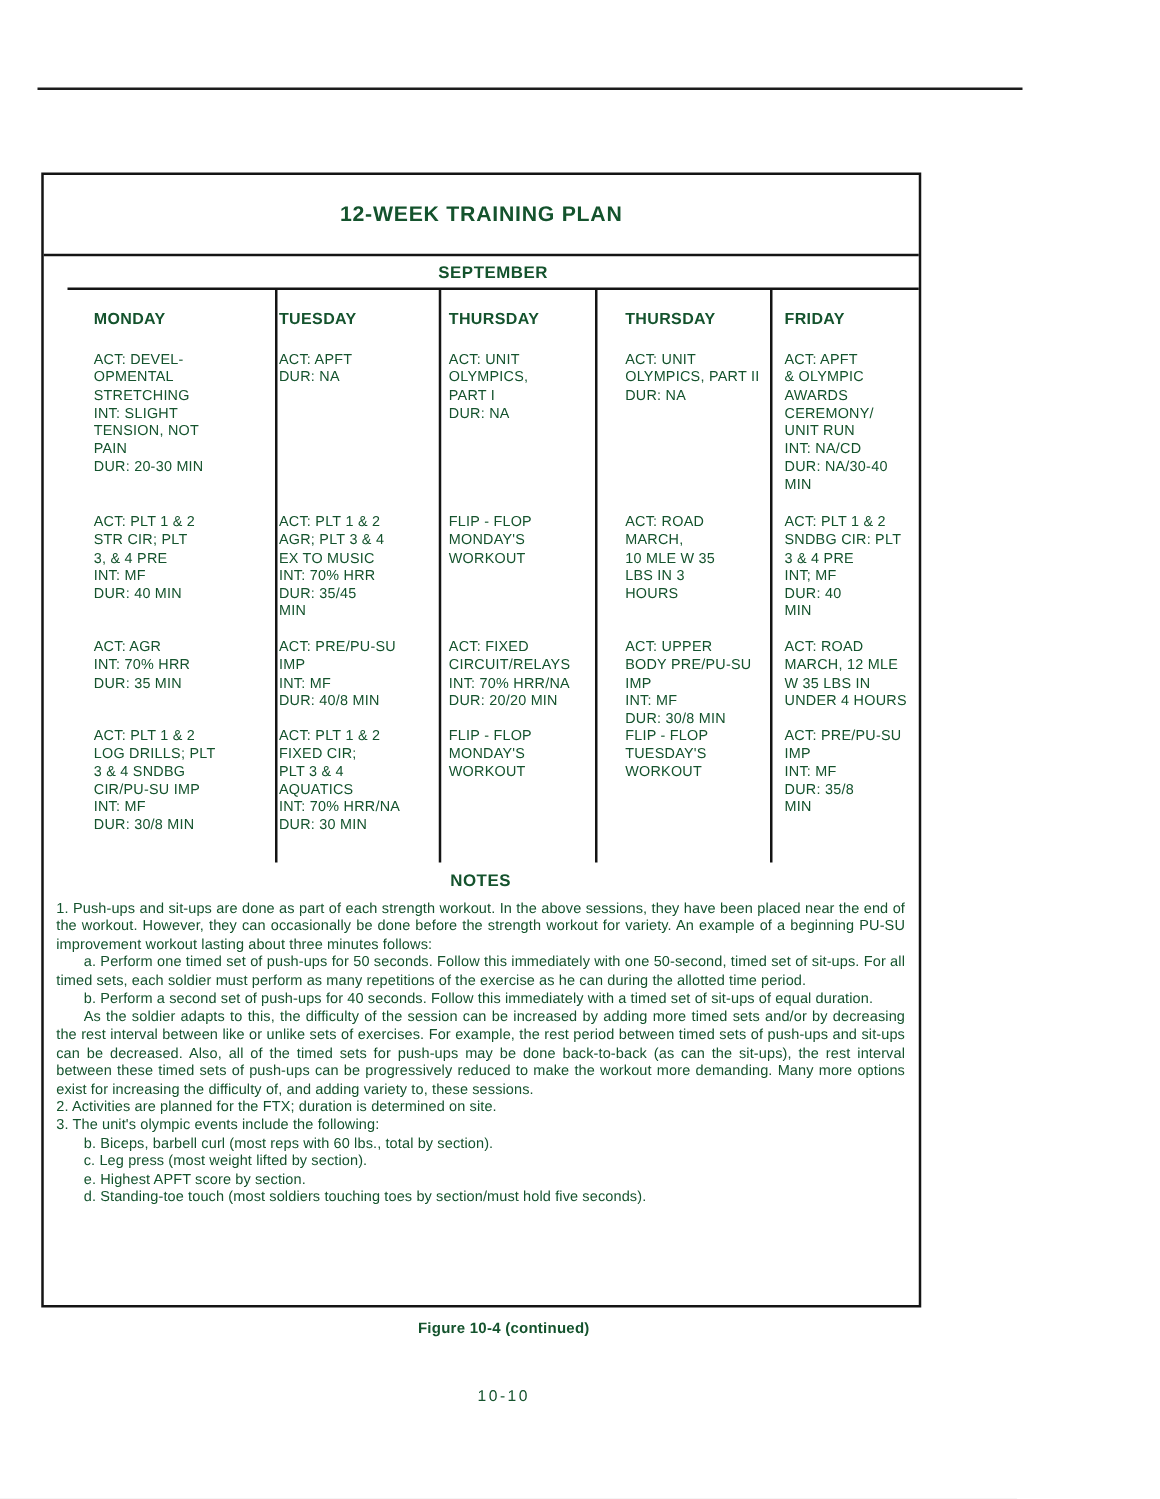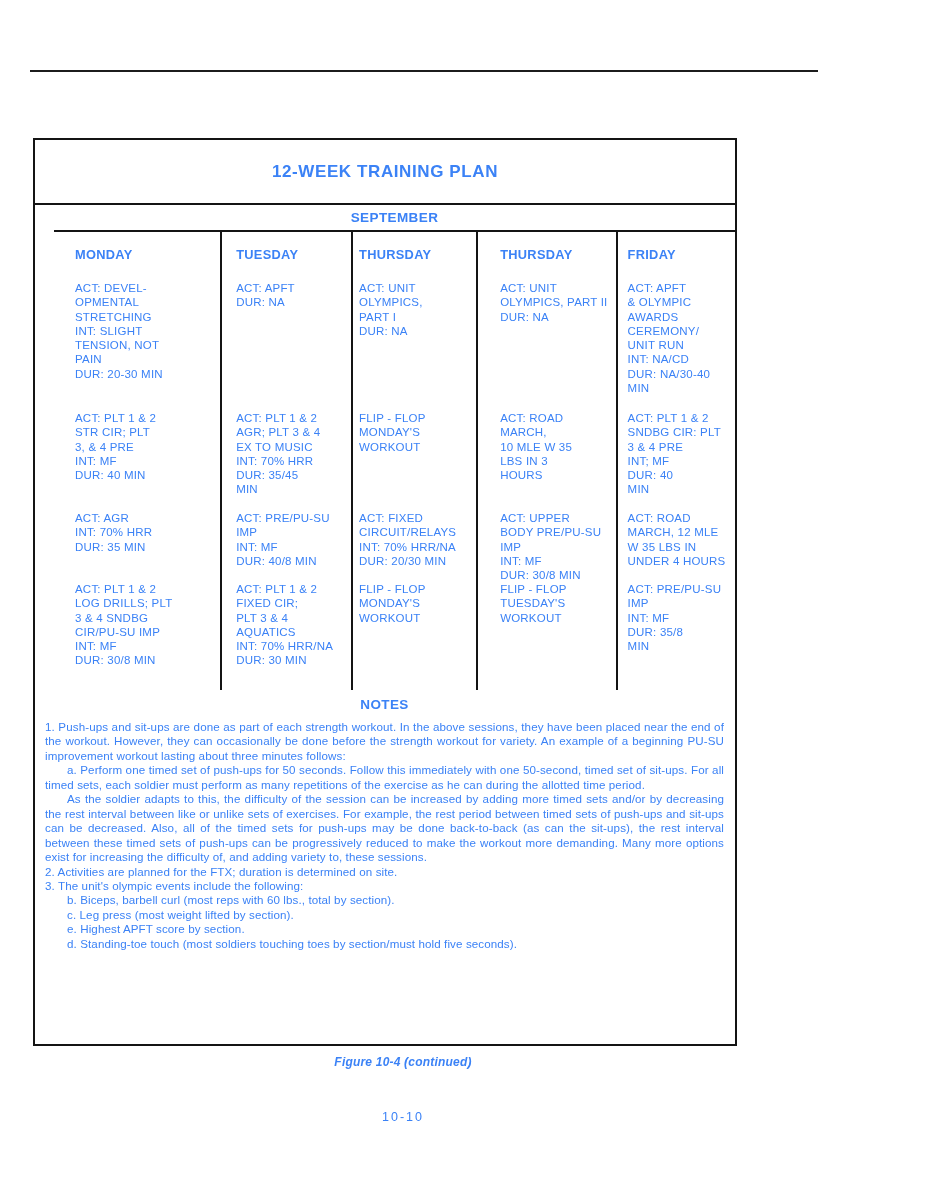--- a/index.html
+++ b/index.html
@@ -1,21 +1,21 @@
 <!DOCTYPE html>
 <html><head>
 <meta charset="utf-8">
 <style>
   html,body{margin:0;padding:0;background:#e8e8e8;}
   .page{
     position:relative;
     width:928px;height:1199px;
     background:#ffffff;
     font-family:"Liberation Sans", sans-serif;
-    color:#3b82f6;
+    color:#14532d;
     overflow:hidden;
   }
   .top-rule{
     position:absolute;left:30px;top:70px;width:788px;height:2px;
     background:#1c1c1c;
   }
   .plan-box{
     position:absolute;left:33px;top:138px;width:704px;height:908px;
     border:2px solid #141414;
     box-sizing:border-box;
@@ -33,21 +33,21 @@
   }
   .plan-grid{display:flex;height:458px;}
   .plan-col{box-sizing:border-box;height:100%;}
   .plan-col + .plan-col{border-left:2px solid #141414;}
   .col-0{width:194px;}
   .col-1{width:137px;}
   .col-2{width:131px;}
   .col-3{width:146px;}
   .col-4{width:125px;}
   .col-0 .col-header,.col-0 .plan-cell{padding-left:40px;}
-  .col-1 .col-header,.col-1 .plan-cell{padding-left:14px;}
+  .col-1 .col-header,.col-1 .plan-cell{padding-left:1px;}
   .col-2 .col-header,.col-2 .plan-cell{padding-left:6px;}
   .col-3 .col-header,.col-3 .plan-cell{padding-left:22px;}
   .col-4 .col-header,.col-4 .plan-cell{padding-left:10px;}
   .col-header{
     box-sizing:border-box;height:49px;padding-top:15px;
     font-weight:700;font-size:12.8px;letter-spacing:0.3px;
   }
   .plan-cell{
     box-sizing:border-box;padding-right:4px;
     white-space:pre-line;
@@ -65,21 +65,21 @@
     text-align:center;font-weight:700;font-size:13.5px;
     letter-spacing:0.4px;margin-bottom:8px;
   }
   .note-p{
     font-size:11.6px;line-height:14.45px;
     text-align:justify;letter-spacing:0.1px;
   }
   .note-p.ind{text-indent:22px;}
   .figure-caption{
     position:absolute;left:33px;top:1055px;width:740px;
-    text-align:center;font-weight:700;font-size:12px;letter-spacing:0.2px;font-style:italic;
+    text-align:center;font-weight:700;font-size:12px;letter-spacing:0.2px;
   }
   .page-number{
     position:absolute;left:33px;top:1110px;width:740px;
     text-align:center;font-size:12.5px;letter-spacing:2px;
   }
 </style>
 </head>
 <body>
 
 <div class="page">
@@ -140,21 +140,21 @@
           <div class="plan-cell row-0">ACT: UNIT
 OLYMPICS,
 PART I
 DUR: NA</div>
           <div class="plan-cell row-1">FLIP - FLOP
 MONDAY'S
 WORKOUT</div>
           <div class="plan-cell row-2">ACT: FIXED
 CIRCUIT/RELAYS
 INT: 70% HRR/NA
-DUR: 20/30 MIN</div>
+DUR: 20/20 MIN</div>
           <div class="plan-cell row-3">FLIP - FLOP
 MONDAY'S
 WORKOUT</div>
         </div>
         <div class="plan-col col-3">
           <div class="col-header">THURSDAY</div>
           <div class="plan-cell row-0">ACT: UNIT
 OLYMPICS, PART II
 DUR: NA</div>
           <div class="plan-cell row-1">ACT: ROAD
@@ -196,20 +196,21 @@
 DUR: 35/8
 MIN</div>
         </div>
       </div>
 
     <div class="notes">
       <div class="notes-heading">NOTES</div>
       <div id="notes-body">
           <div class="note-p">1.  Push-ups and sit-ups are done as part of each strength workout. In the above sessions, they have been placed near the end of the workout.  However, they can occasionally be done before the strength workout for variety. An example of a beginning PU-SU improvement workout lasting about three minutes follows:</div>
           <div class="note-p ind">a.  Perform one timed set of push-ups for 50 seconds.  Follow this immediately with one 50-second, timed set of sit-ups.  For all timed sets, each soldier must perform as many repetitions of the exercise as he can during the allotted time period.</div>
+          <div class="note-p ind">b.  Perform a second set of push-ups for 40 seconds.  Follow this immediately with a timed set of sit-ups of equal duration.</div>
           <div class="note-p ind">As the soldier adapts to this, the difficulty of the session can be increased by adding more timed sets and/or by decreasing the rest interval between like or unlike sets of exercises. For example, the rest period between timed sets of push-ups and sit-ups can be decreased. Also, all of the timed sets for push-ups may be done back-to-back (as can the sit-ups), the rest interval between these timed sets of push-ups can be progressively reduced to make the workout more demanding.  Many more options exist for increasing the difficulty of, and adding variety to, these sessions.</div>
           <div class="note-p">2.  Activities are planned for the FTX; duration is determined on site.</div>
           <div class="note-p">3.  The unit's olympic events include the following:</div>
           <div class="note-p ind">b.  Biceps, barbell curl (most reps with 60 lbs., total by section).</div>
           <div class="note-p ind">c.  Leg press (most weight lifted by section).</div>
           <div class="note-p ind">e.  Highest APFT score by section.</div>
           <div class="note-p ind">d.  Standing-toe touch (most soldiers touching toes by section/must hold five seconds).</div>
         </div>
     </div>
   </div>

